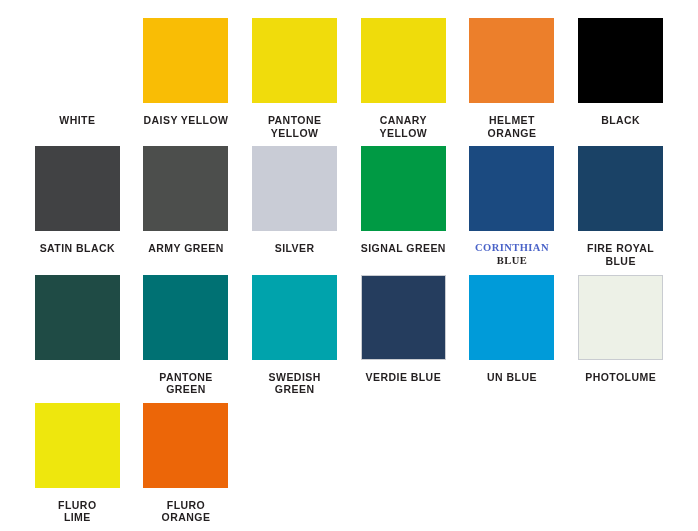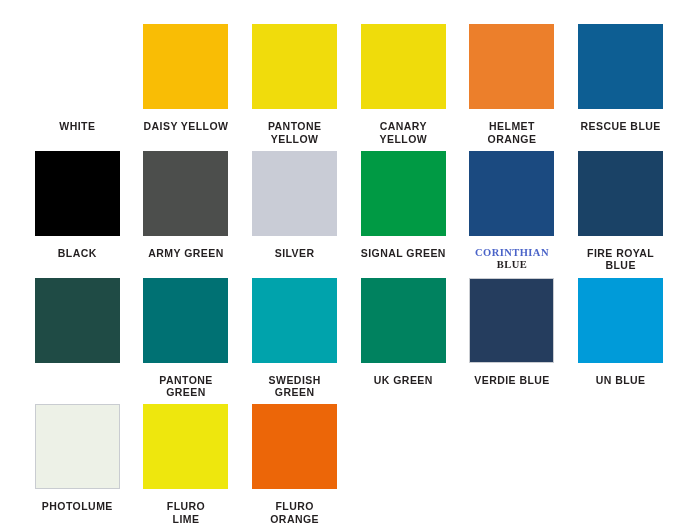--- a/index.html
+++ b/index.html
@@ -12,21 +12,21 @@
     height: 531px;
     font-family: "Liberation Sans", sans-serif;
     -webkit-font-smoothing: antialiased;
     overflow: hidden;
   }
 
   #swatch-sheet {
     width: 698px;
     height: 531px;
     box-sizing: border-box;
-    padding: 24px 32px 0 32px;
+    padding: 18px 32px 0 32px;
     background: #ffffff;
   }
 
   .swatch-grid {
     display: grid;
     grid-template-columns: repeat(6, 1fr);
     grid-template-rows: repeat(4, 1fr);
     column-gap: 18px;
     row-gap: 0px;
     width: 100%;
@@ -97,26 +97,26 @@
       </div>
       <div class="swatch-cell">
         <div class="swatch-chip" style="background: rgb(239, 220, 11);"></div>
         <div class="swatch-label">CANARY<span class="label-tail">YELLOW</span></div>
       </div>
       <div class="swatch-cell">
         <div class="swatch-chip" style="background: rgb(236, 127, 43);"></div>
         <div class="swatch-label">HELMET<span class="label-tail">ORANGE</span></div>
       </div>
       <div class="swatch-cell">
-        <div class="swatch-chip" style="background: rgb(13, 94, 147);"></div>
-        <div class="swatch-label">RESCUE BLUE</div>
+        <div class="swatch-chip" style="background: rgb(0, 0, 0);"></div>
+        <div class="swatch-label">BLACK</div>
       </div>
       <div class="swatch-cell">
-        <div class="swatch-chip" style="background: rgb(0, 0, 0);"></div>
-        <div class="swatch-label">BLACK</div>
+        <div class="swatch-chip" style="background: rgb(65, 66, 68);"></div>
+        <div class="swatch-label">SATIN BLACK</div>
       </div>
       <div class="swatch-cell">
         <div class="swatch-chip" style="background: rgb(76, 78, 76);"></div>
         <div class="swatch-label">ARMY GREEN</div>
       </div>
       <div class="swatch-cell">
         <div class="swatch-chip" style="background: rgb(201, 204, 214);"></div>
         <div class="swatch-label">SILVER</div>
       </div>
       <div class="swatch-cell">
@@ -136,24 +136,20 @@
       </div>
       <div class="swatch-cell">
         <div class="swatch-chip" style="background: rgb(0, 113, 115);"></div>
         <div class="swatch-label">PANTONE<span class="label-tail">GREEN</span></div>
       </div>
       <div class="swatch-cell">
         <div class="swatch-chip" style="background: rgb(0, 163, 172);"></div>
         <div class="swatch-label">SWEDISH<span class="label-tail">GREEN</span></div>
       </div>
       <div class="swatch-cell">
-        <div class="swatch-chip" style="background: rgb(0, 130, 95);"></div>
-        <div class="swatch-label">UK GREEN</div>
-      </div>
-      <div class="swatch-cell">
         <div class="swatch-chip has-outline" style="background: rgb(37, 61, 94);"></div>
         <div class="swatch-label">VERDIE BLUE</div>
       </div>
       <div class="swatch-cell">
         <div class="swatch-chip" style="background: rgb(0, 155, 217);"></div>
         <div class="swatch-label">UN BLUE</div>
       </div>
       <div class="swatch-cell">
         <div class="swatch-chip has-outline" style="background: rgb(237, 241, 231);"></div>
         <div class="swatch-label">PHOTOLUME</div>

